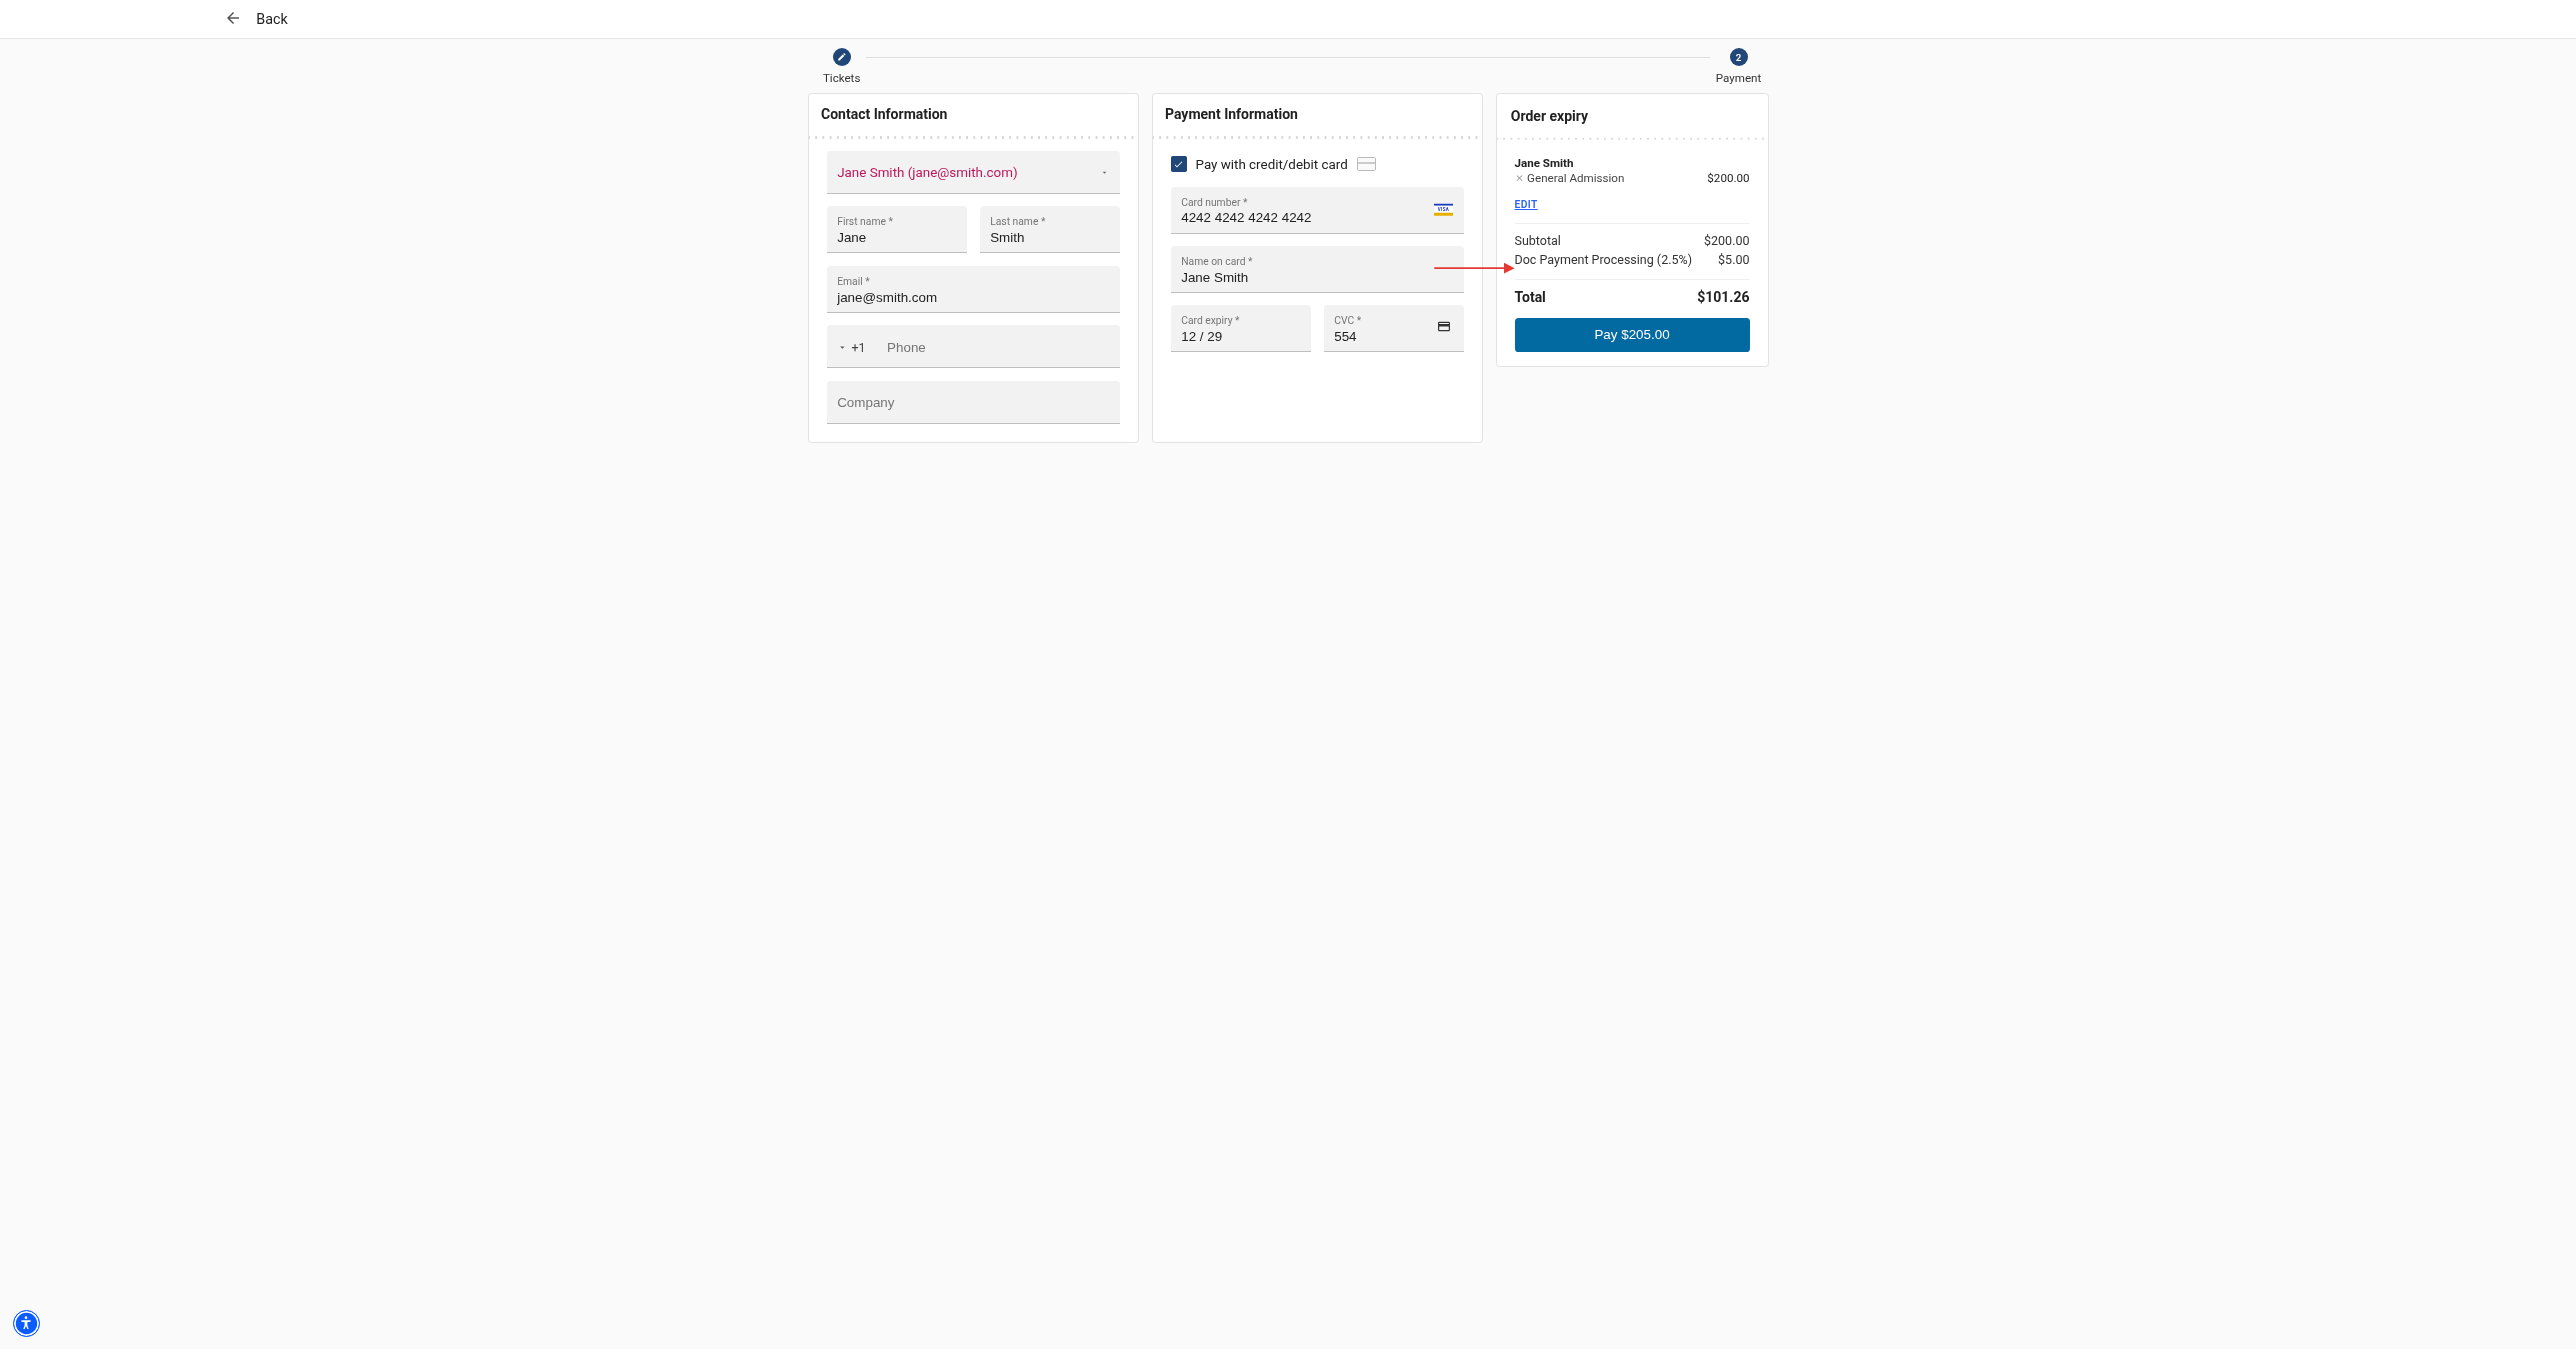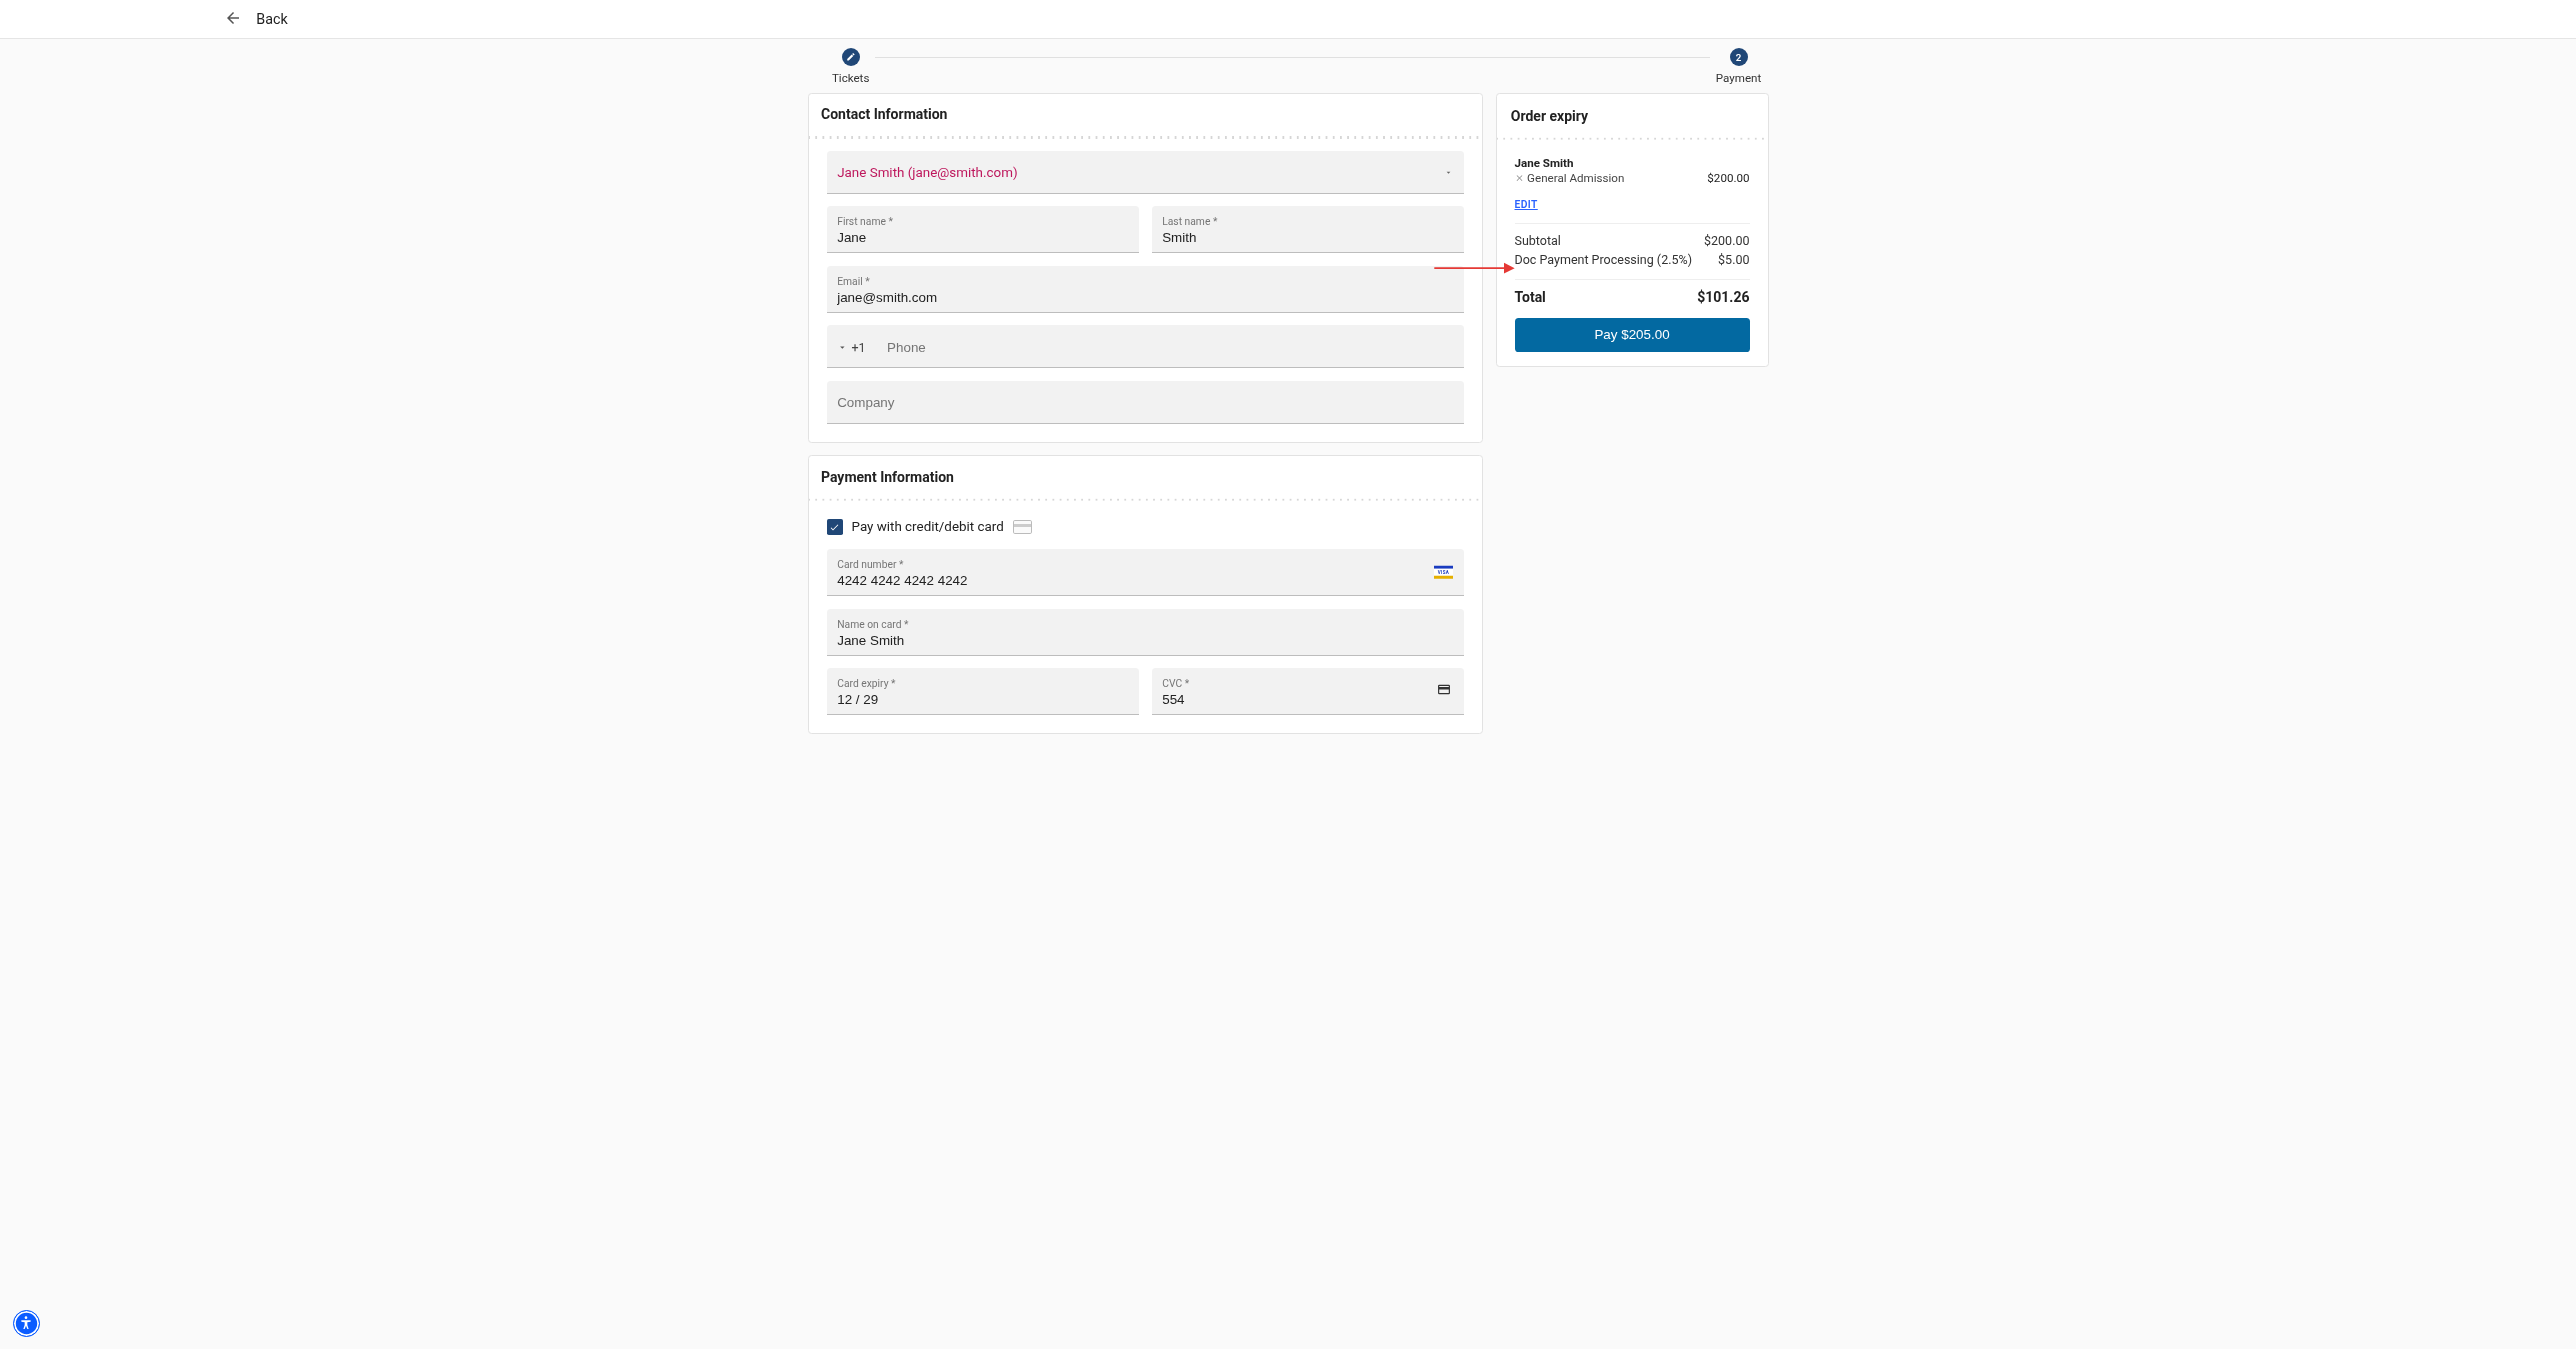--- a/index.html
+++ b/index.html
@@ -61,21 +61,21 @@
     font-size:9.8px;
     font-weight:600;
   }
   .step-circle svg { width:9.8px; height:9.8px; fill:#fff; }
   .step-label { font-size:11.6px; color:#333; }
   .content-row {
     display:flex;
     gap:12.5px;
     align-items:flex-start;
   }
-  .main-col { flex:1; display:flex; flex-direction:column; gap:12.5px; }
+  .main-col { flex:1; display:flex; flex-direction:row; gap:12.5px; }
   .card {
     background:#fff;
     border:0.9px solid #e2e2e2;
     border-radius:3.6px;
   }
   .card-header {
     padding: 12.5px 12.5px 7.2px 12.5px;
     font-weight:700;
     font-size:14px;
     color:#222;
@@ -193,21 +193,21 @@
       </svg>
   </span>
   <span class="back-label">Back</span>
 </div>
 
 <div class="page">
   <div class="centered" style="position:relative;">
 
     <div class="stepper">
       <div class="stepper-line"></div>
-      <div class="step" style="margin-left:19px;">
+      <div class="step" style="margin-left:10px;">
         <div class="step-circle">
           <svg viewBox="0 0 24 24">
               <path d="M3 17.25V21h3.75l11-11.03-3.75-3.75L3 17.25zM20.71 7.04a1 1 0 0 0 0-1.41l-2.34-2.34a1 1 0 0 0-1.41 0l-1.83 1.83 3.75 3.75 1.83-1.83z"></path>
             </svg>
         </div>
         <div class="step-label">Tickets</div>
       </div>
       <div class="step" style="margin-right:1.8px;">
         <div class="step-circle">2</div>
         <div class="step-label">Payment</div>

